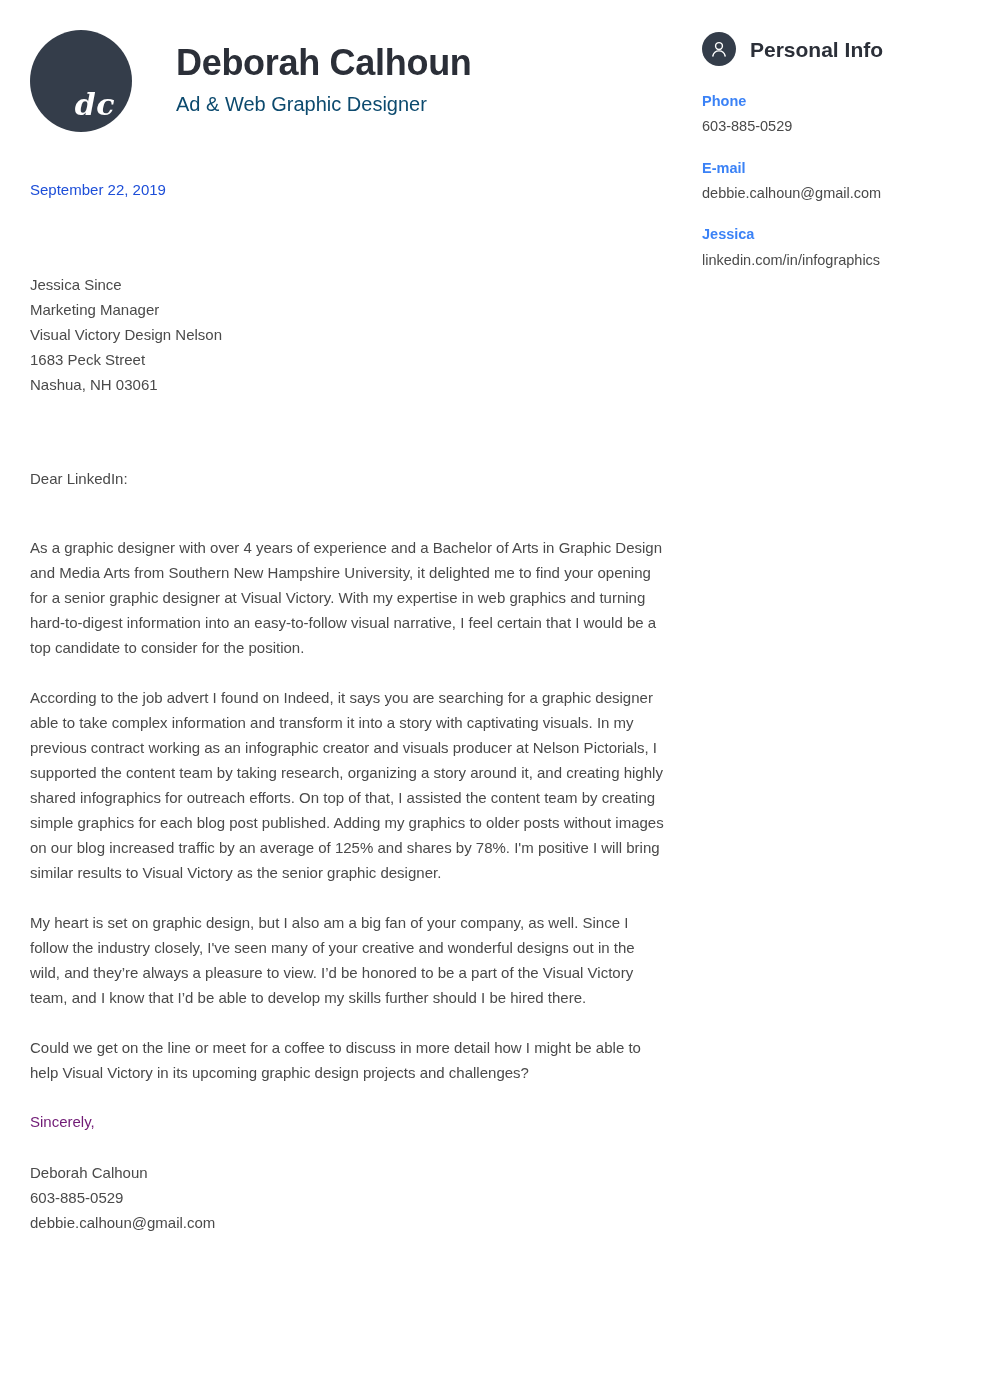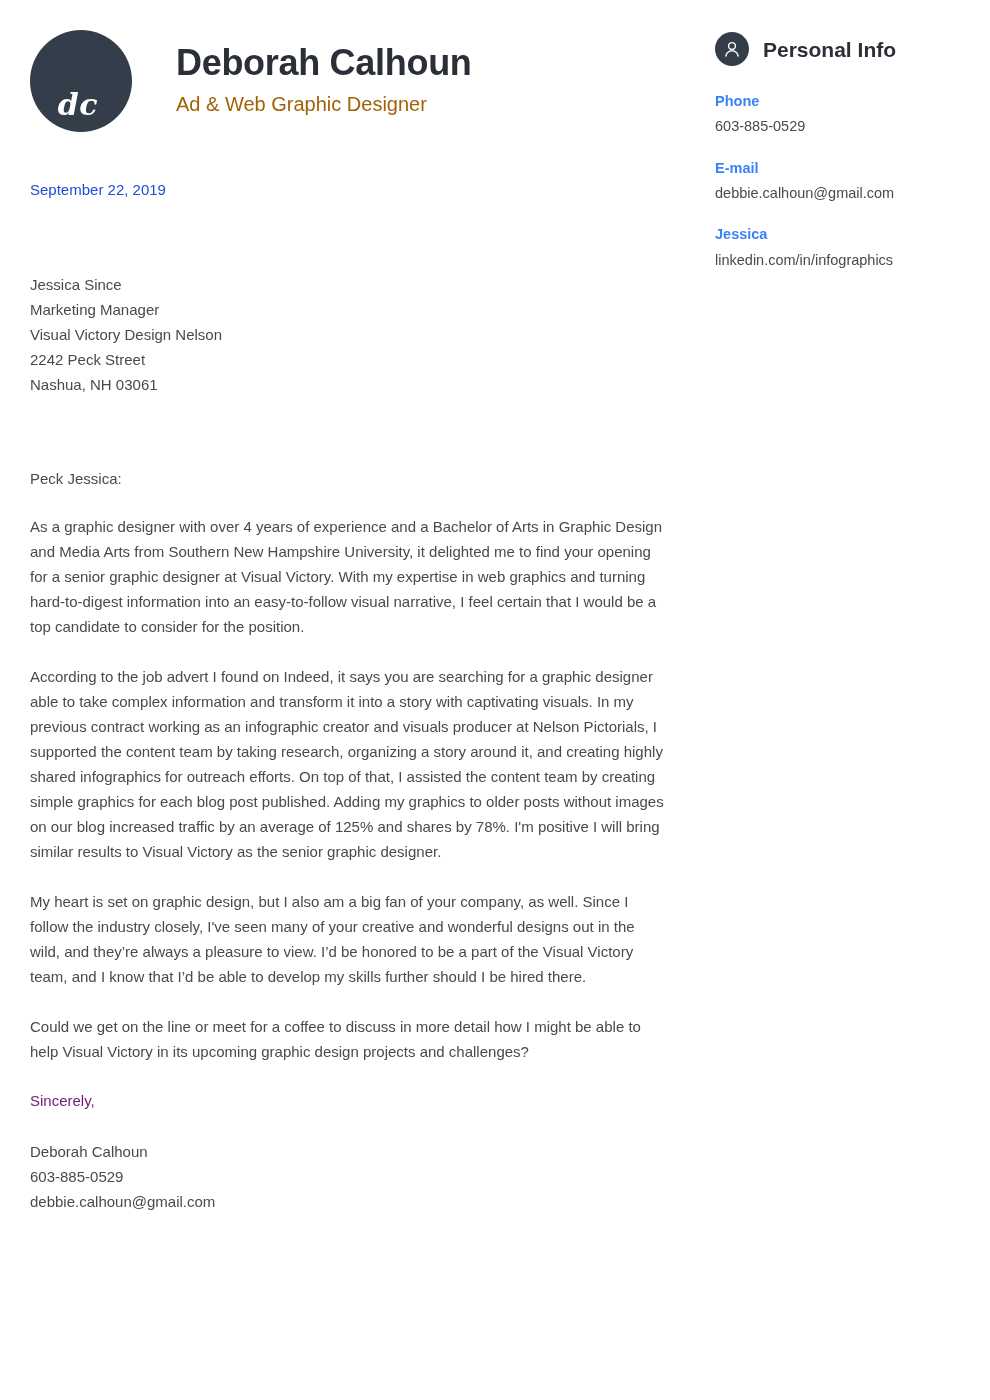--- a/index.html
+++ b/index.html
@@ -38,21 +38,21 @@
   .avatar {
     width: 102px;
     height: 102px;
     border-radius: 50%;
     background: #343d4a;
     position: relative;
     flex: 0 0 auto;
   }
   .avatar-initials {
     position: absolute;
-    right: 34px;
+    right: 17px;
     bottom: 12px;
     font-family: "DejaVu Serif", serif;
     font-style: italic;
     font-weight: 700;
     font-size: 30px;
     line-height: 1;
     color: #ffffff;
     letter-spacing: 0.5px;
   }
   .name-block {
@@ -63,21 +63,21 @@
     font-size: 36px;
     font-weight: 700;
     color: #2b2f38;
     line-height: 1.12;
     letter-spacing: -0.3px;
     margin: 0;
   }
   .cand-title {
     font-size: 20px;
     font-weight: 400;
-    color: #a16207;
+    color: #0c4a6e;
     line-height: 1.2;
     margin: 9px 0 0 0;
   }
 
   .letter-date {
     margin-top: 45px;
     font-size: 15px;
     line-height: 1.6;
     color: #1d4ed8;
   }
@@ -90,21 +90,21 @@
   }
   .recipient div { white-space: nowrap; }
 
   .salutation {
     margin-top: 70px;
     font-size: 15px;
     line-height: 1.6;
     color: #4a4a4a;
   }
 
-  .body-copy { margin-top: 23px; }
+  .body-copy { margin-top: 44px; }
   .body-copy p {
     font-size: 15px;
     line-height: 25px;
     color: #4a4a4a;
     margin: 0 0 25px 0;
     text-align: left;
   }
 
   .signoff {
     margin-top: 25px;
@@ -118,21 +118,20 @@
     line-height: 25px;
     color: #4a4a4a;
   }
 
   
   .side-col {
     position: absolute;
     left: 702px;
     top: 32px;
     width: 258px;
-    margin-left: 13px;
   }
   .side-head {
     display: flex;
     align-items: center;
     margin-bottom: 24px;
   }
   .side-icon {
     width: 34px;
     height: 34px;
     border-radius: 50%;
@@ -183,25 +182,25 @@
         <div class="cand-title">Ad &amp; Web Graphic Designer</div>
       </div>
     </div>
 
     <div class="letter-date">September 22, 2019</div>
 
     <div class="recipient">
       <div>Jessica Since</div>
       <div>Marketing Manager</div>
       <div>Visual Victory Design Nelson</div>
-      <div>2242 Peck Street</div>
+      <div>1683 Peck Street</div>
       <div>Nashua, NH 03061</div>
     </div>
 
-    <div class="salutation">Peck Jessica:</div>
+    <div class="salutation">Dear LinkedIn:</div>
 
     <div class="body-copy">
       <p>As a graphic designer with over 4 years of experience and a Bachelor of Arts in Graphic Design and Media Arts from Southern New Hampshire University, it delighted me to find your opening for a senior graphic designer at Visual Victory. With my expertise in web graphics and turning hard-to-digest information into an easy-to-follow visual narrative, I feel certain that I would be a top candidate to consider for the position.</p>
       <p>According to the job advert I found on Indeed, it says you are searching for a graphic designer able to take complex information and transform it into a story with captivating visuals. In my previous contract working as an infographic creator and visuals producer at Nelson Pictorials, I supported the content team by taking research, organizing a story around it, and creating highly shared infographics for outreach efforts. On top of that, I assisted the content team by creating simple graphics for each blog post published. Adding my graphics to older posts without images on our blog increased traffic by an average of 125% and shares by 78%. I'm positive I will bring similar results to Visual Victory as the senior graphic designer.</p>
       <p>My heart is set on graphic design, but I also am a big fan of your company, as well. Since I follow the industry closely, I've seen many of your creative and wonderful designs out in the wild, and they’re always a pleasure to view. I’d be honored to be a part of the Visual Victory team, and I know that I’d be able to develop my skills further should I be hired there.</p>
       <p>Could we get on the line or meet for a coffee to discuss in more detail how I might be able to help Visual Victory in its upcoming graphic design projects and challenges?</p>
     </div>
 
     <div class="signoff">Sincerely,</div>
 

